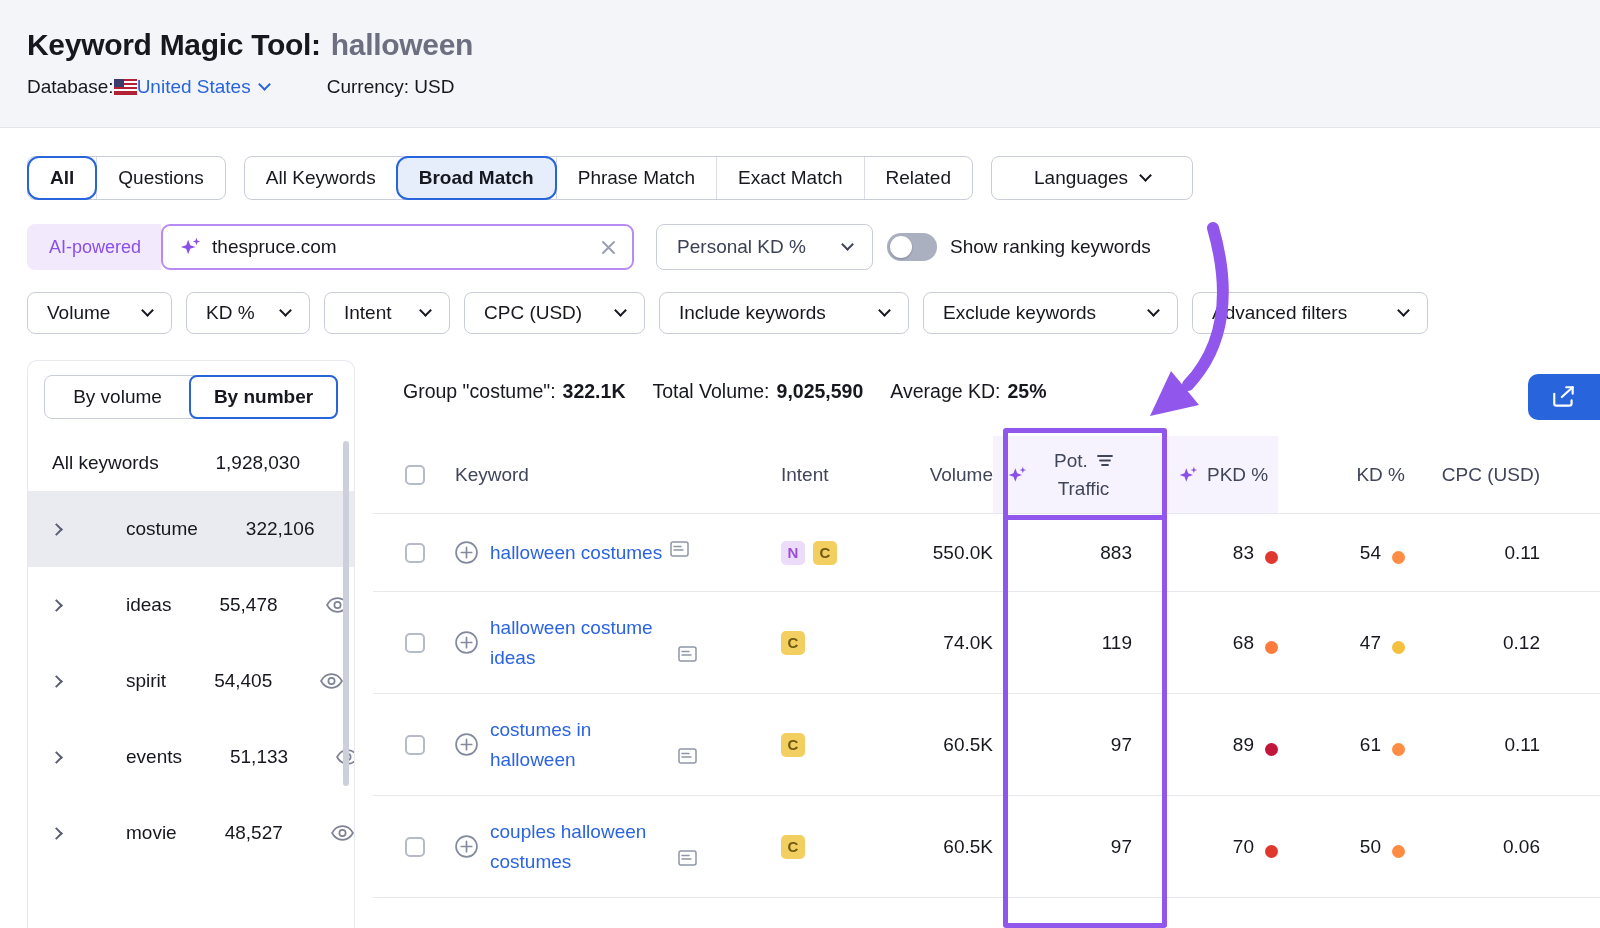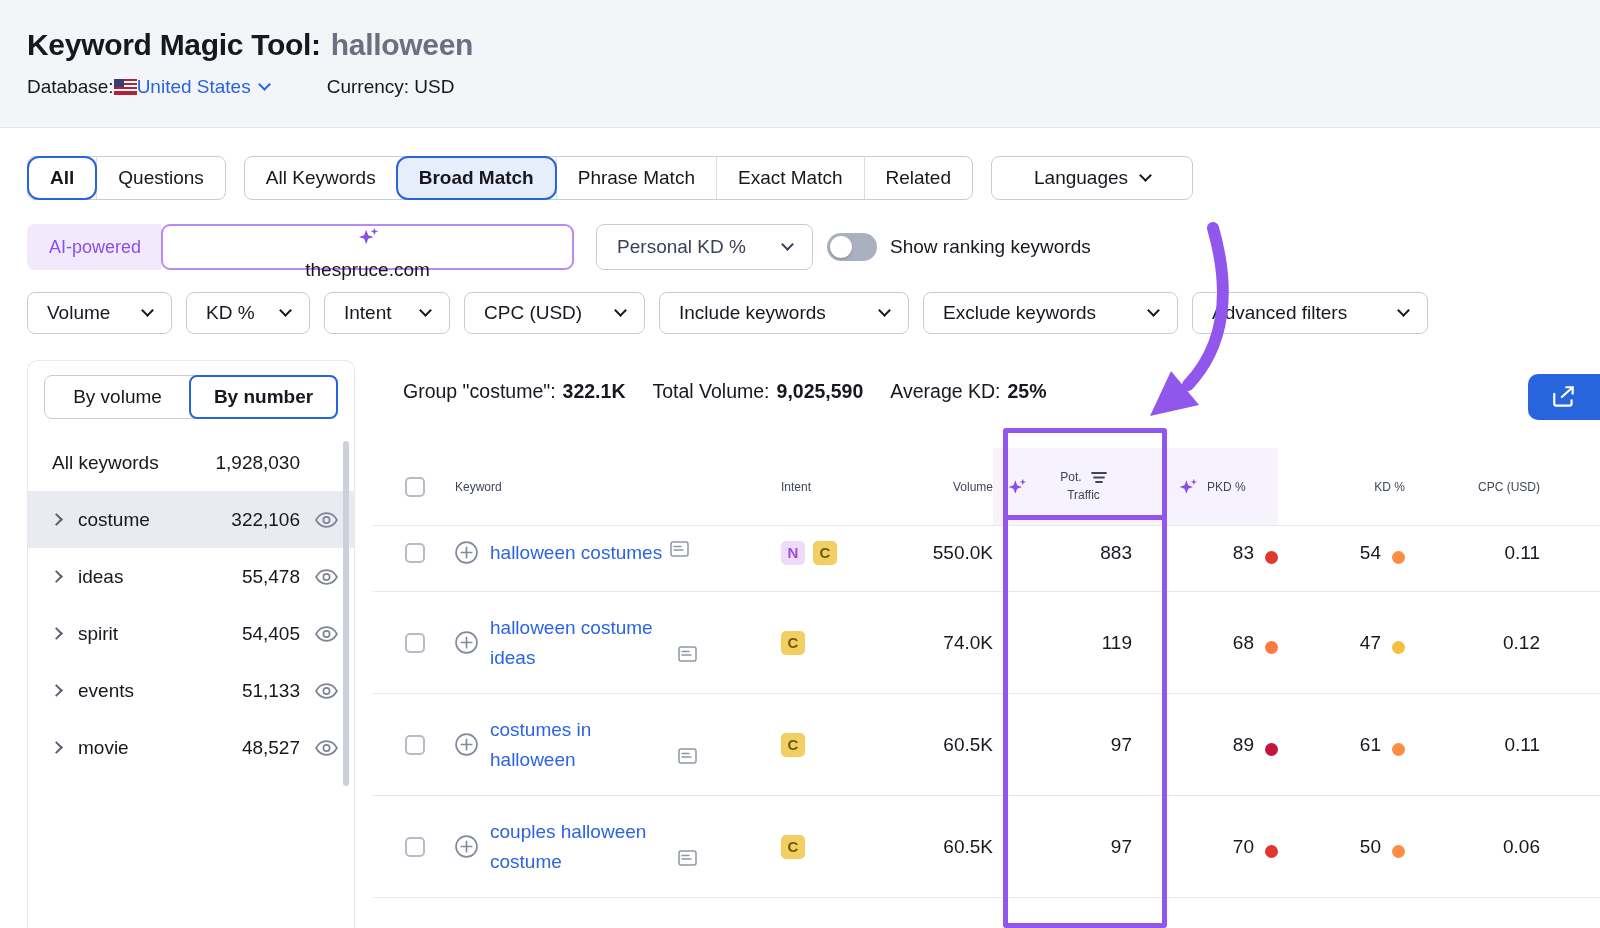--- a/index.html
+++ b/index.html
@@ -22,54 +22,54 @@
   .btn-group { display:flex; border:1px solid #c9cdd8; border-radius:8px; background:#fff; align-items:stretch; }
   .seg { position:relative; padding:0 21px; font-size:19px; display:flex; align-items:center; color:#17181f; cursor:pointer; }
   .seg + .seg { border-left:1px solid #dadde4; }
   .seg.sel { border:2px solid #2864dc; border-radius:12px; margin:-1px; background:#fff; font-weight:700; z-index:1; }
   .seg.sel.bluebg { background:#e6eefb; }
   .btn { border:1px solid #c9cdd8; border-radius:8px; background:#fff; display:flex; align-items:center; padding:0 22px; font-size:19px; color:#17181f; cursor:pointer; }
 
   
   .airow { position:absolute; top:224px; left:27px; display:flex; align-items:center; height:46px; }
   .ai-chip { height:46px; background:#f2e9fd; color:#8a4fe8; font-size:18px; font-weight:500; display:flex; align-items:center; padding:0 20px 0 22px; border-radius:8px 0 0 8px; }
-  .ai-input { width:413px; height:46px; border:2px solid #b98bf2; border-radius:9px; background:#fff; display:flex; align-items:center; padding:0 16px; gap:11px; cursor:text;flex-direction:column; }
+  .ai-input { width:473px; height:46px; border:2px solid #b98bf2; border-radius:9px; background:#fff; display:flex; align-items:center; padding:0 16px; gap:11px; cursor:text; }
   .ai-input .val { font-size:19px; color:#17181f; flex:1; }
   .pkd-btn { height:46px; width:217px; margin-left:22px; border:1px solid #c9cdd8; border-radius:8px; background:#fff; display:flex; align-items:center; justify-content:space-between; padding:0 20px; font-size:19px; color:#3c4155; cursor:pointer; }
   .toggle { width:50px; height:28px; border-radius:14px; background:#aab0c0; margin-left:14px; position:relative; cursor:pointer; flex:none; }
   .toggle .knob { position:absolute; left:3px; top:3px; width:22px; height:22px; border-radius:50%; background:#fff; box-shadow:0 1px 2px rgba(0,0,0,.25); }
   .toggle-label { margin-left:13px; font-size:19px; }
 
   
   .filtersrow { position:absolute; top:292px; left:27px; display:flex; gap:14px; }
   .fbtn { height:42px; border:1px solid #c9cdd8; border-radius:8px; background:#fff; display:flex; align-items:center; justify-content:space-between; padding:0 19px; font-size:19px; color:#17181f; cursor:pointer; }
 
   
   .sidebar { position:absolute; left:27px; top:360px; width:328px; bottom:0; background:#fff; border:1px solid #e7e9ef; border-bottom:none; border-radius:10px 10px 0 0; padding-top:14px; overflow:hidden; }
   .sortgroup { display:flex; margin:0 16px; border:1px solid #c9cdd8; border-radius:8px; height:44px; }
   .sortbtn { flex:1; display:flex; align-items:center; justify-content:center; font-size:19px; cursor:pointer; }
   .sortbtn.sel { border:2px solid #2864dc; border-radius:8px; margin:-1px; font-weight:700; background:#fff; }
   .sidelist { margin-top:16px; }
   .srow { display:flex; align-items:center; height:56px; padding:0 16px 0 24px; font-size:19px; cursor:pointer; }
-  .srow.grp { height:57px; }
+  .srow.grp { height:76px;gap:48px; }
   .srow.sel { background:#e9ebf1; }
   .srow .cr { margin-right:17px; flex:none; }
   .srow .lbl { flex:1; }
   .srow .count { width:104px; text-align:right; }
   .srow .eyebox { width:38px; display:flex; justify-content:flex-end; }
   .sscroll { position:absolute; right:5px; top:80px; width:6px; height:345px; background:#ccd0da; border-radius:3px; }
 
   
   .main { position:absolute; left:373px; top:360px; right:0; bottom:0; }
   .summary { position:absolute; top:20px; left:30px; display:flex; gap:27px; font-size:19.5px; align-items:center; white-space:nowrap; }
   .summary b { font-weight:700; margin-left:7px; }
   .sharebtn { position:absolute; top:14px; right:0; width:72px; height:46px; background:#2864dc; border-radius:10px 0 0 10px; display:flex; align-items:center; justify-content:center; cursor:pointer; }
 
   .grid { display:grid; grid-template-columns:52px 356px 110px 102px 157px 128px 127px 135px 60px; align-items:stretch; }
-  .theader { position:absolute; top:88px; left:0; width:1227px; height:78px; border-bottom:1px solid #e6e8ee; font-size:12px; color:#40465a; z-index:1; }
+  .theader { position:absolute; top:76px; left:0; width:1227px; height:78px; border-bottom:1px solid #e6e8ee; font-size:19px; color:#40465a; z-index:1; }
   .hcell { display:flex; align-items:center; height:100%; }
   .hcell.right { justify-content:flex-end; }
   .ai-bg { background:#f7f3fe; }
   .pot-lines { flex:1; text-align:center; line-height:1.45; padding-right:10px; }
   .pot-lines .l1 { display:flex; align-items:center; justify-content:center; gap:9px; }
 
   .rows { position:absolute; top:154px; left:0; width:1227px; z-index:1; }
   .trow { border-bottom:1px solid #e6e8ee; font-size:19px; align-items:center; background:transparent; }
   .trow.h1 { height:78px; }
   .trow.h2 { height:102px; }
@@ -494,21 +494,21 @@
             <span class="checkbox"></span>
           </div>
         <div class="c-kw">
           <span style="display:flex;">
               <svg width="23" height="23" viewBox="0 0 22 22">
                 <circle cx="11" cy="11" r="10" fill="none" stroke="#848a9e" stroke-width="1.6"></circle>
                 <path d="M11 6v10M6 11h10" stroke="#848a9e" stroke-width="1.6" stroke-linecap="round"></path>
               </svg>
             </span>
           <span class="kwwrap">
-            <a class="kwlink">couples halloween costume</a>
+            <a class="kwlink">couples halloween costumes</a>
             <span class="serp"><svg width="19" height="16" viewBox="0 0 19 16">
                   <rect x="1" y="1" width="17" height="14" rx="2" fill="none" stroke="#9096a8" stroke-width="1.5"></rect>
                   <path d="M4 5.5h7M4 9h9" stroke="#9096a8" stroke-width="1.5" stroke-linecap="round"></path>
                 </svg></span>
           </span>
         </div>
         <div class="c-int">
           <span class="badge c">C</span>
         </div>
         <div class="c-num">

